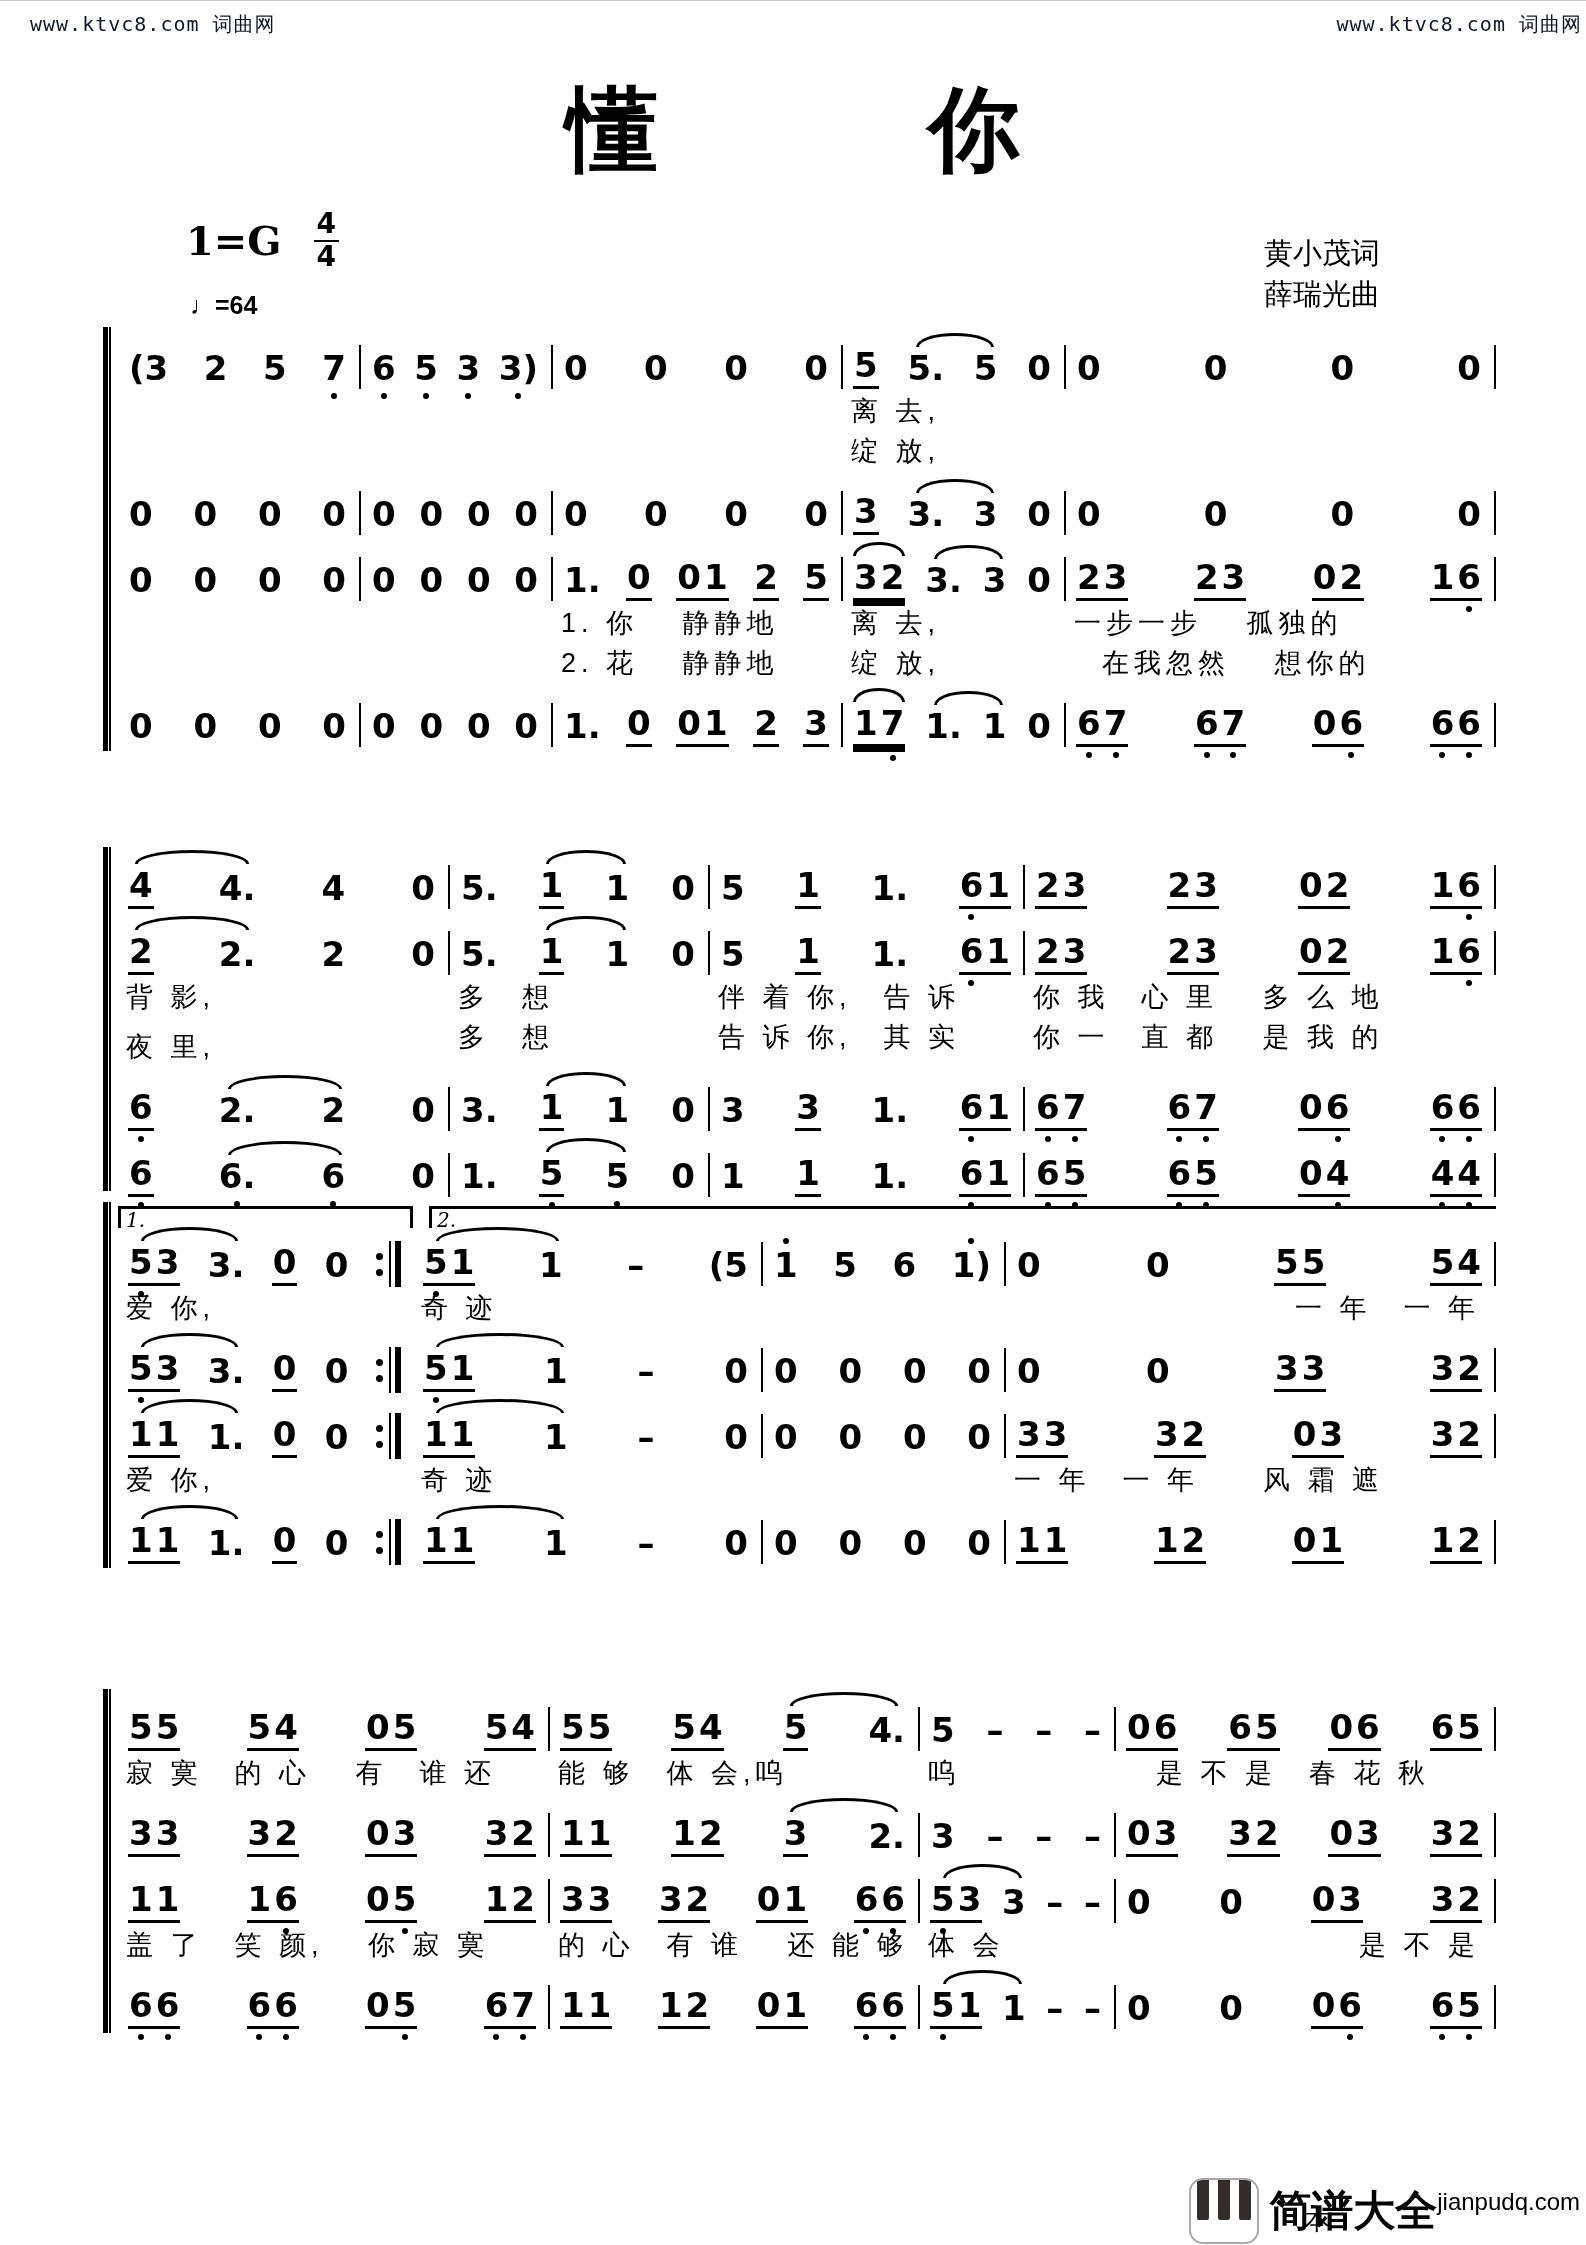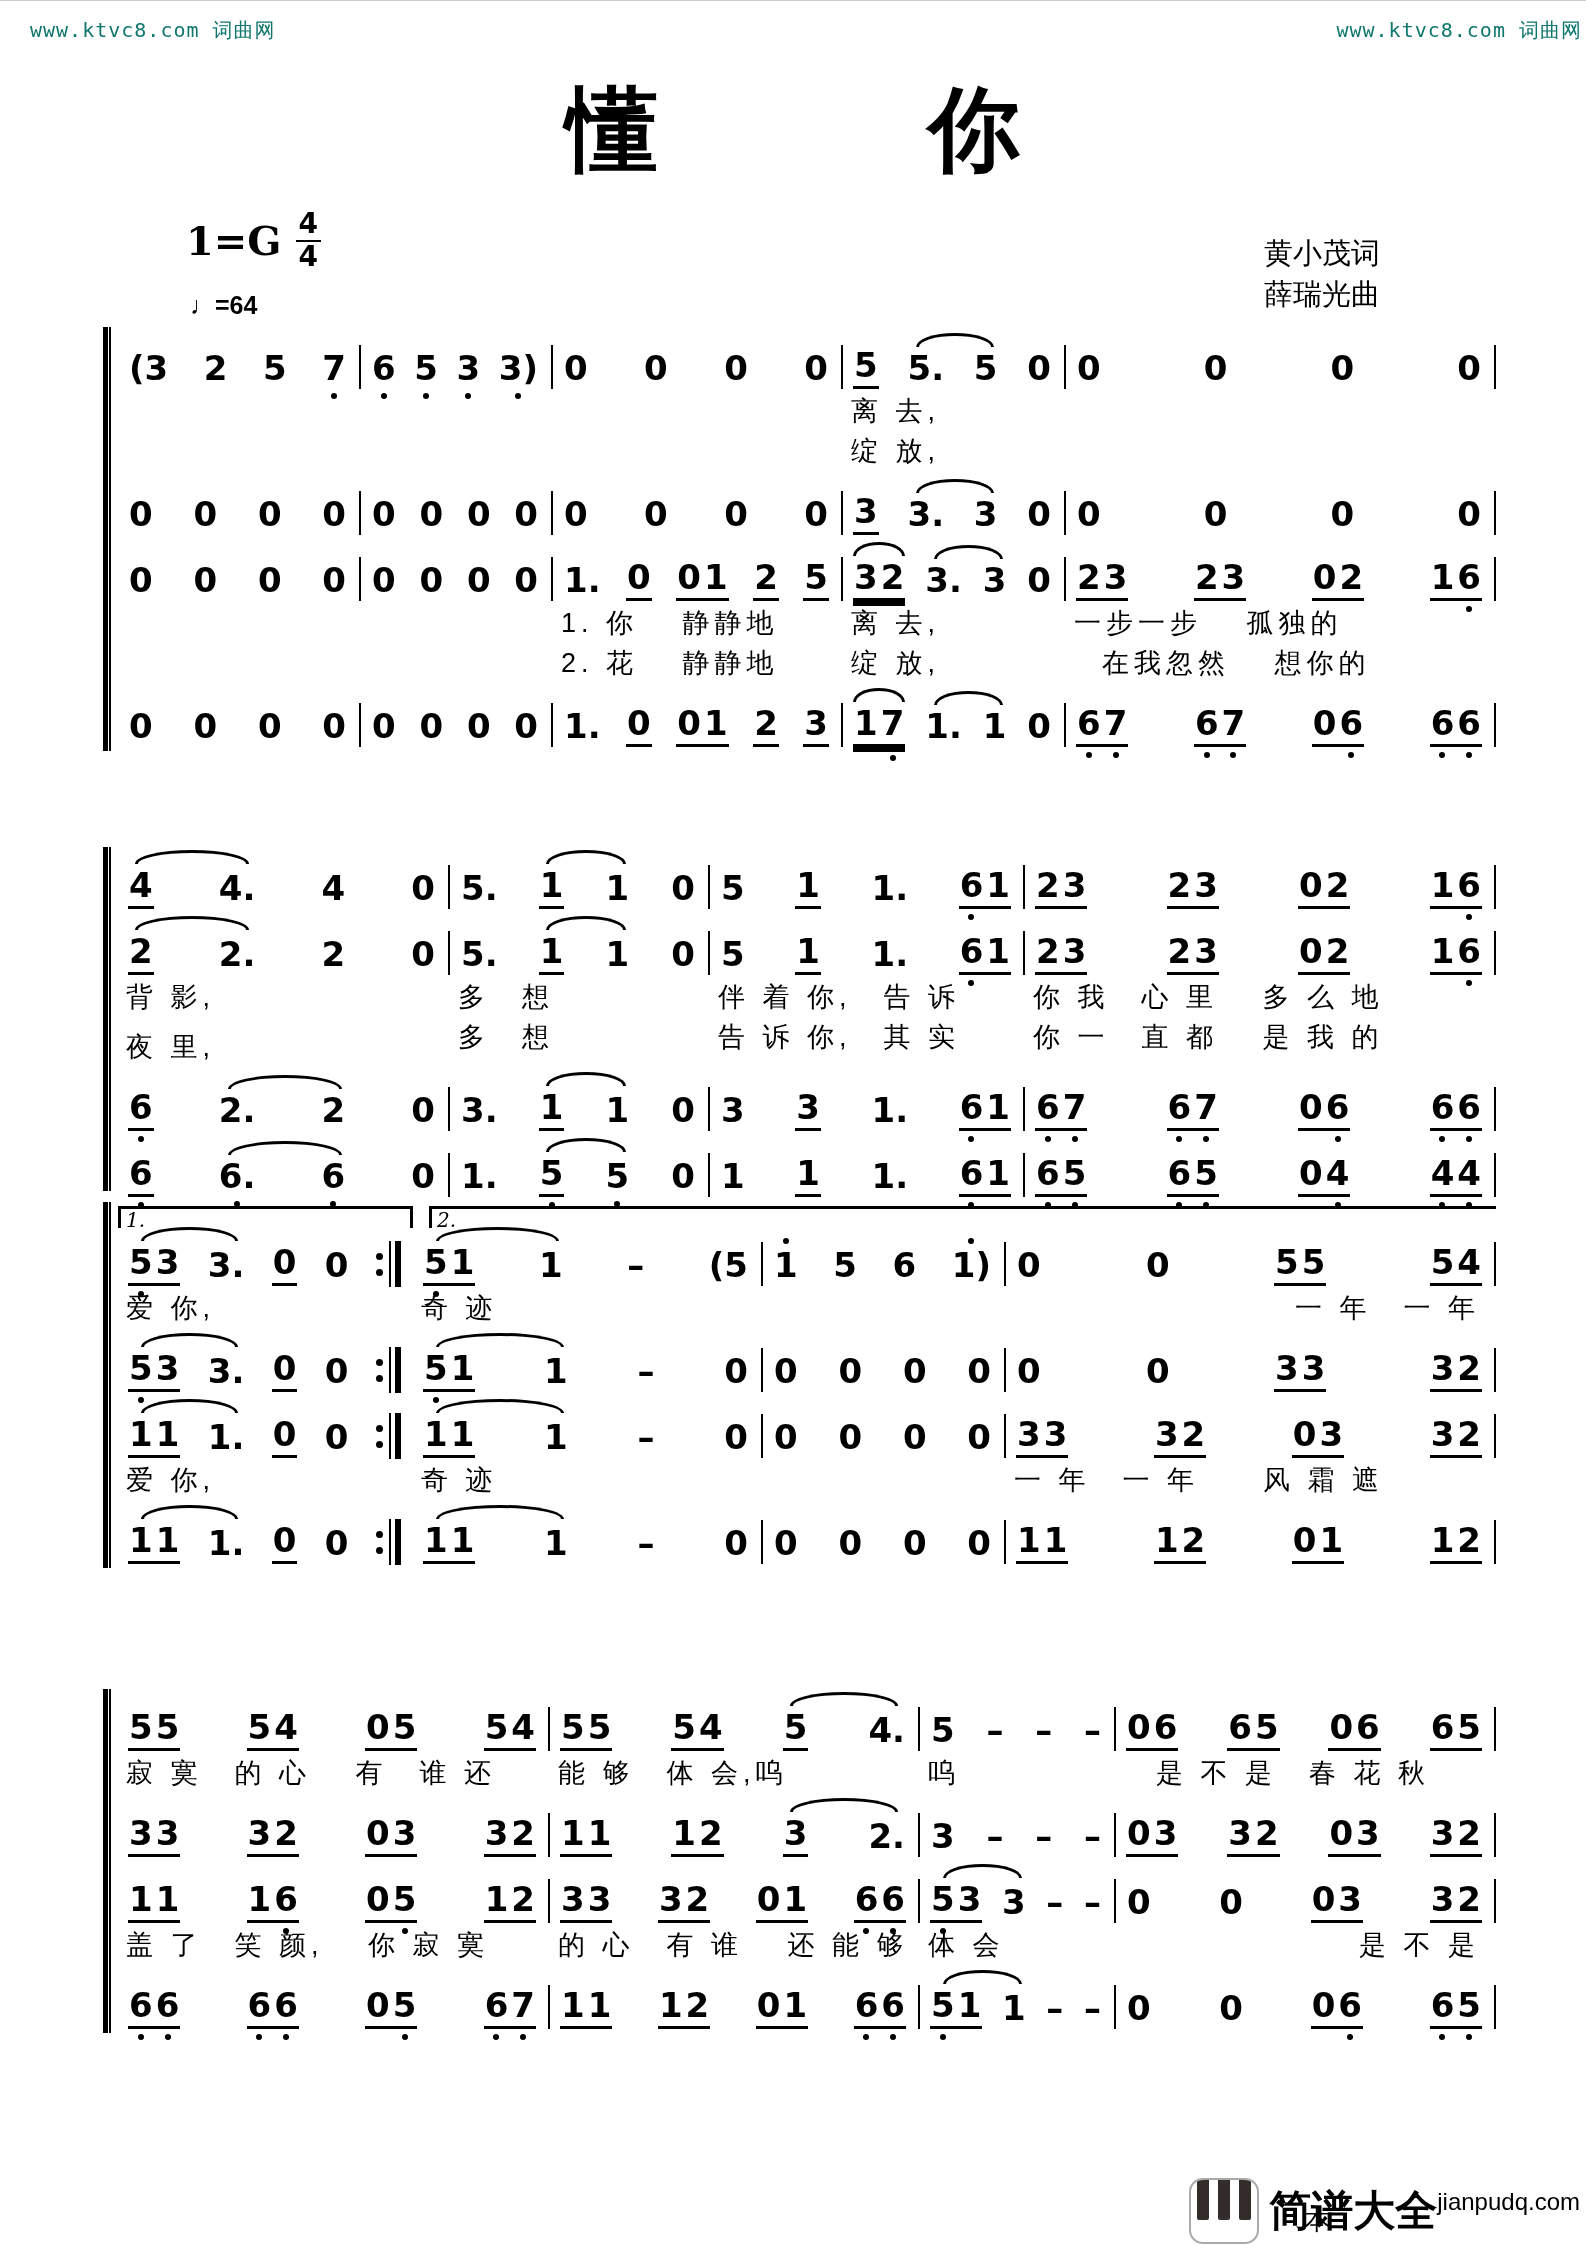--- a/index.html
+++ b/index.html
@@ -1,24 +1,24 @@
 <!DOCTYPE html>
 <html><head>
 <meta charset="utf-8">
 <style>
   html,body{margin:0;padding:0;background:#fff;}
   .sheet{position:relative;width:1586px;height:2245px;background:#fff;overflow:hidden;
          font-family:"Liberation Sans",sans-serif;border-top:1px solid #ccc;}
-  .wm{position:absolute;top:16px;font-size:20px;color:#0f766e;
+  .wm{position:absolute;top:10px;font-size:20px;color:#0f172a;
       font-family:"DejaVu Sans Mono",monospace;letter-spacing:1px;}
   .wm.l{left:30px}.wm.r{right:4px}
   .title{position:absolute;top:82px;left:0;width:100%;display:flex;justify-content:center;
          gap:270px;font-size:92px;font-weight:700;line-height:1;}
   .subtitle{position:absolute;top:226px;left:0;width:100%;text-align:center;font-size:31px;letter-spacing:2px;}
-  .keysig{position:absolute;left:186px;top:208px;display:flex;align-items:center;gap:14px;
+  .keysig{position:absolute;left:186px;top:208px;display:flex;align-items:center;gap:32px;
           font-size:40px;font-weight:700;font-family:"DejaVu Serif",serif;justify-content:space-between;}
   .frac{display:flex;flex-direction:column;align-items:center;font-size:28px;font-weight:700;line-height:1.1;
         font-family:"DejaVu Sans",sans-serif;}
   .frac .ft{border-bottom:2.5px solid #000;padding:0 3px;}
   .tempo{position:absolute;left:190px;top:290px;font-size:25px;font-weight:700;}
   .credits{position:absolute;right:206px;top:232px;font-size:29px;line-height:1.4;}
   
   .system{position:absolute;left:118px;width:1378px;}
   .lbrace{position:absolute;left:-15px;width:8px;border-left:5px solid #000;border-right:2px solid #000;box-sizing:border-box;}
   .nrow{display:flex;margin-top:22px;position:relative;}

